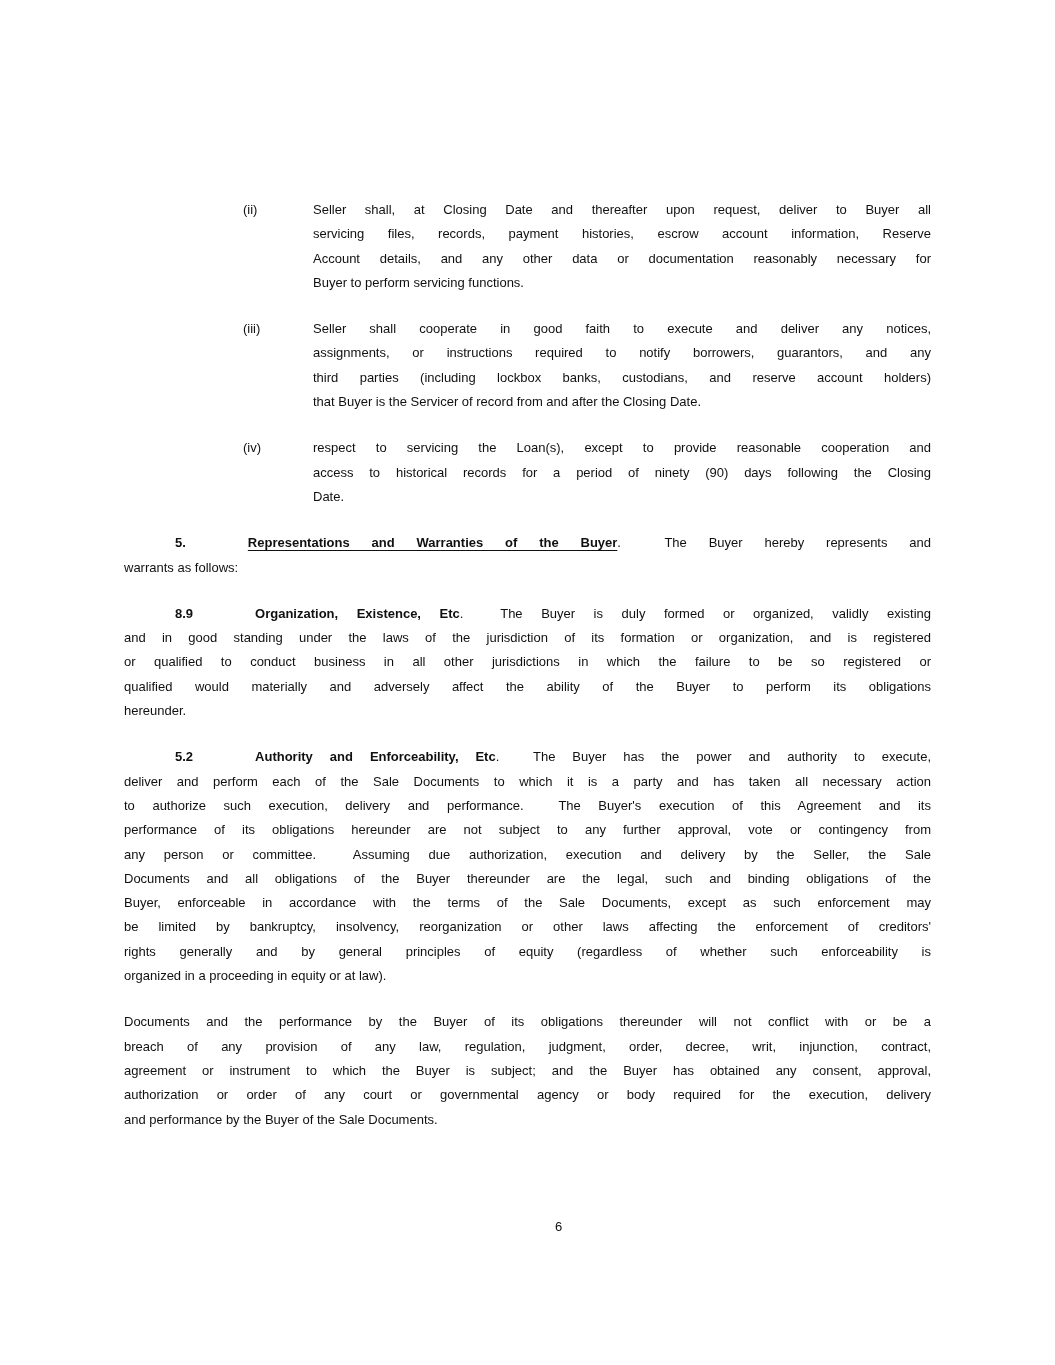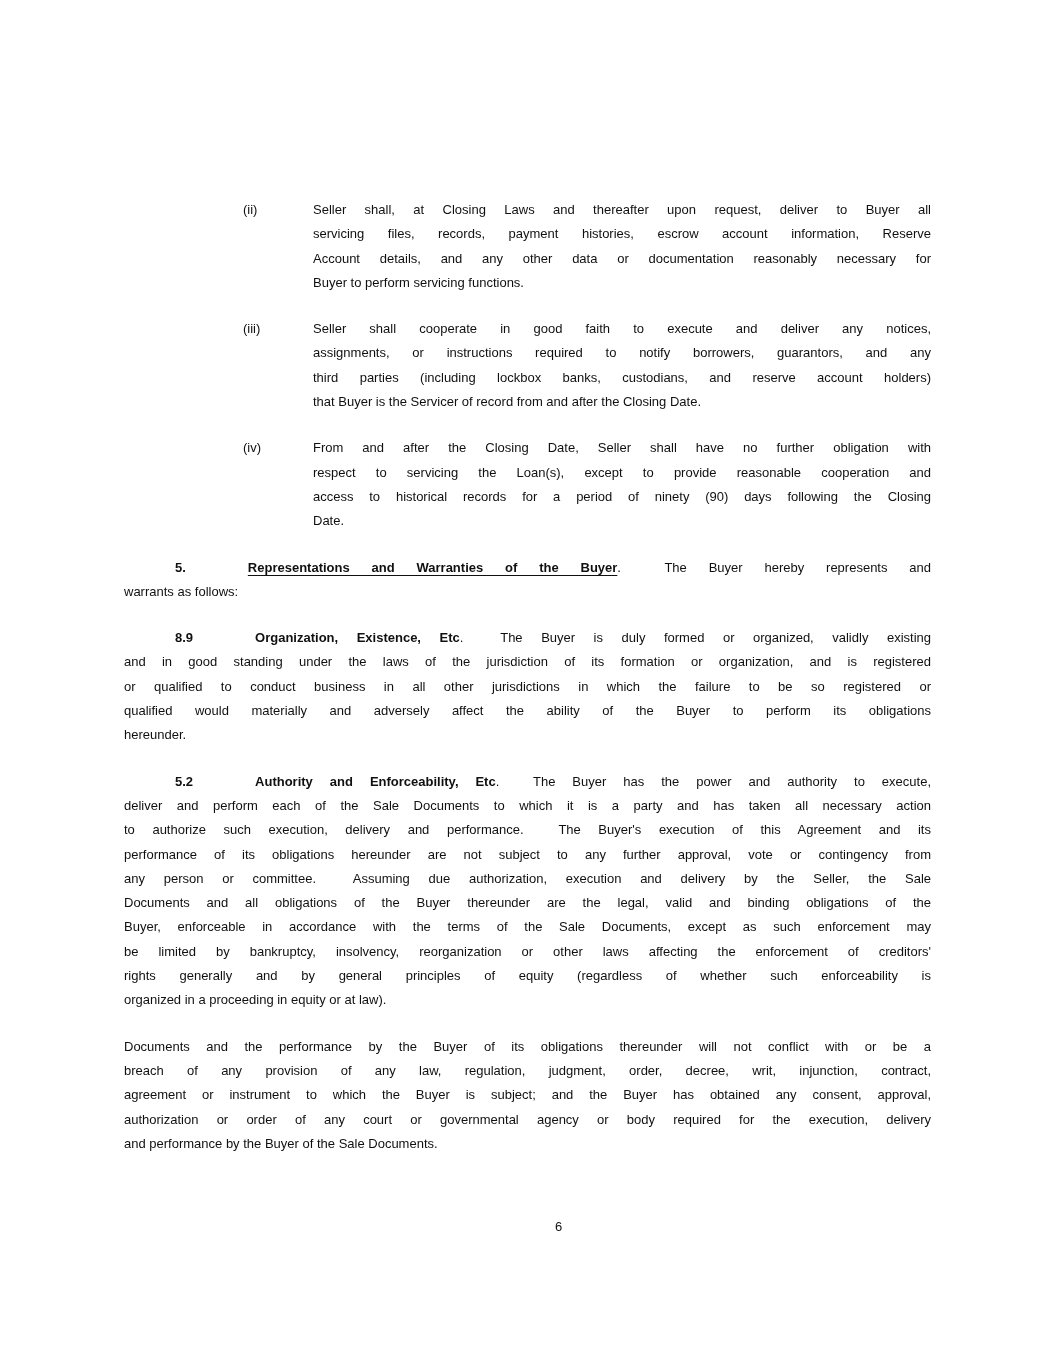--- a/index.html
+++ b/index.html
@@ -63,37 +63,36 @@
     text-align: center;
   }
 </style>
 </head>
 <body>
 
 <div class="page">
 
   <div class="subpar block">
     <span class="label">(ii)</span>
-    <div class="line">Seller shall, at Closing Laws and thereafter upon request, deliver to Buyer all</div>
+    <div class="line">Seller shall, at Closing Date and thereafter upon request, deliver to Buyer all</div>
     <div class="line">servicing files, records, payment histories, escrow account information, Reserve</div>
     <div class="line">Account details, and any other data or documentation reasonably necessary for</div>
     <div class="line last">Buyer to perform servicing functions.</div>
   </div>
 
   <div class="subpar block">
     <span class="label">(iii)</span>
     <div class="line">Seller shall cooperate in good faith to execute and deliver any notices,</div>
     <div class="line">assignments, or instructions required to notify borrowers, guarantors, and any</div>
     <div class="line">third parties (including lockbox banks, custodians, and reserve account holders)</div>
     <div class="line last">that Buyer is the Servicer of record from and after the Closing Date.</div>
   </div>
 
   <div class="subpar block">
     <span class="label">(iv)</span>
-    <div class="line">From and after the Closing Date, Seller shall have no further obligation with</div>
     <div class="line">respect to servicing the Loan(s), except to provide reasonable cooperation and</div>
     <div class="line">access to historical records for a period of ninety (90) days following the Closing</div>
     <div class="line last">Date.</div>
   </div>
 
   <div class="block">
     <div class="line first"><span class="b">5.</span><span class="tab"></span><span class="b u">Representations and Warranties of the Buyer</span><span>.&nbsp; The Buyer hereby represents and</span></div>
     <div class="line last">warrants as follows:</div>
   </div>
 
@@ -104,21 +103,21 @@
     <div class="line">qualified would materially and adversely affect the ability of the Buyer to perform its obligations</div>
     <div class="line last">hereunder.</div>
   </div>
 
   <div class="block">
     <div class="line first"><span class="b">5.2</span><span class="tab"></span><span class="b">Authority and Enforceability, Etc</span><span>.&nbsp; The Buyer has the power and authority to execute,</span></div>
     <div class="line">deliver and perform each of the Sale Documents to which it is a party and has taken all necessary action</div>
     <div class="line">to authorize such execution, delivery and performance.&nbsp; The Buyer's execution of this Agreement and its</div>
     <div class="line">performance of its obligations hereunder are not subject to any further approval, vote or contingency from</div>
     <div class="line">any person or committee.&nbsp; Assuming due authorization, execution and delivery by the Seller, the Sale</div>
-    <div class="line">Documents and all obligations of the Buyer thereunder are the legal, valid and binding obligations of the</div>
+    <div class="line">Documents and all obligations of the Buyer thereunder are the legal, such and binding obligations of the</div>
     <div class="line">Buyer, enforceable in accordance with the terms of the Sale Documents, except as such enforcement may</div>
     <div class="line">be limited by bankruptcy, insolvency, reorganization or other laws affecting the enforcement of creditors'</div>
     <div class="line">rights generally and by general principles of equity (regardless of whether such enforceability is</div>
     <div class="line last">organized in a proceeding in equity or at law).</div>
   </div>
 
   <div class="block">
     <div class="line">Documents and the performance by the Buyer of its obligations thereunder will not conflict with or be a</div>
     <div class="line">breach of any provision of any law, regulation, judgment, order, decree, writ, injunction, contract,</div>
     <div class="line">agreement or instrument to which the Buyer is subject; and the Buyer has obtained any consent, approval,</div>

